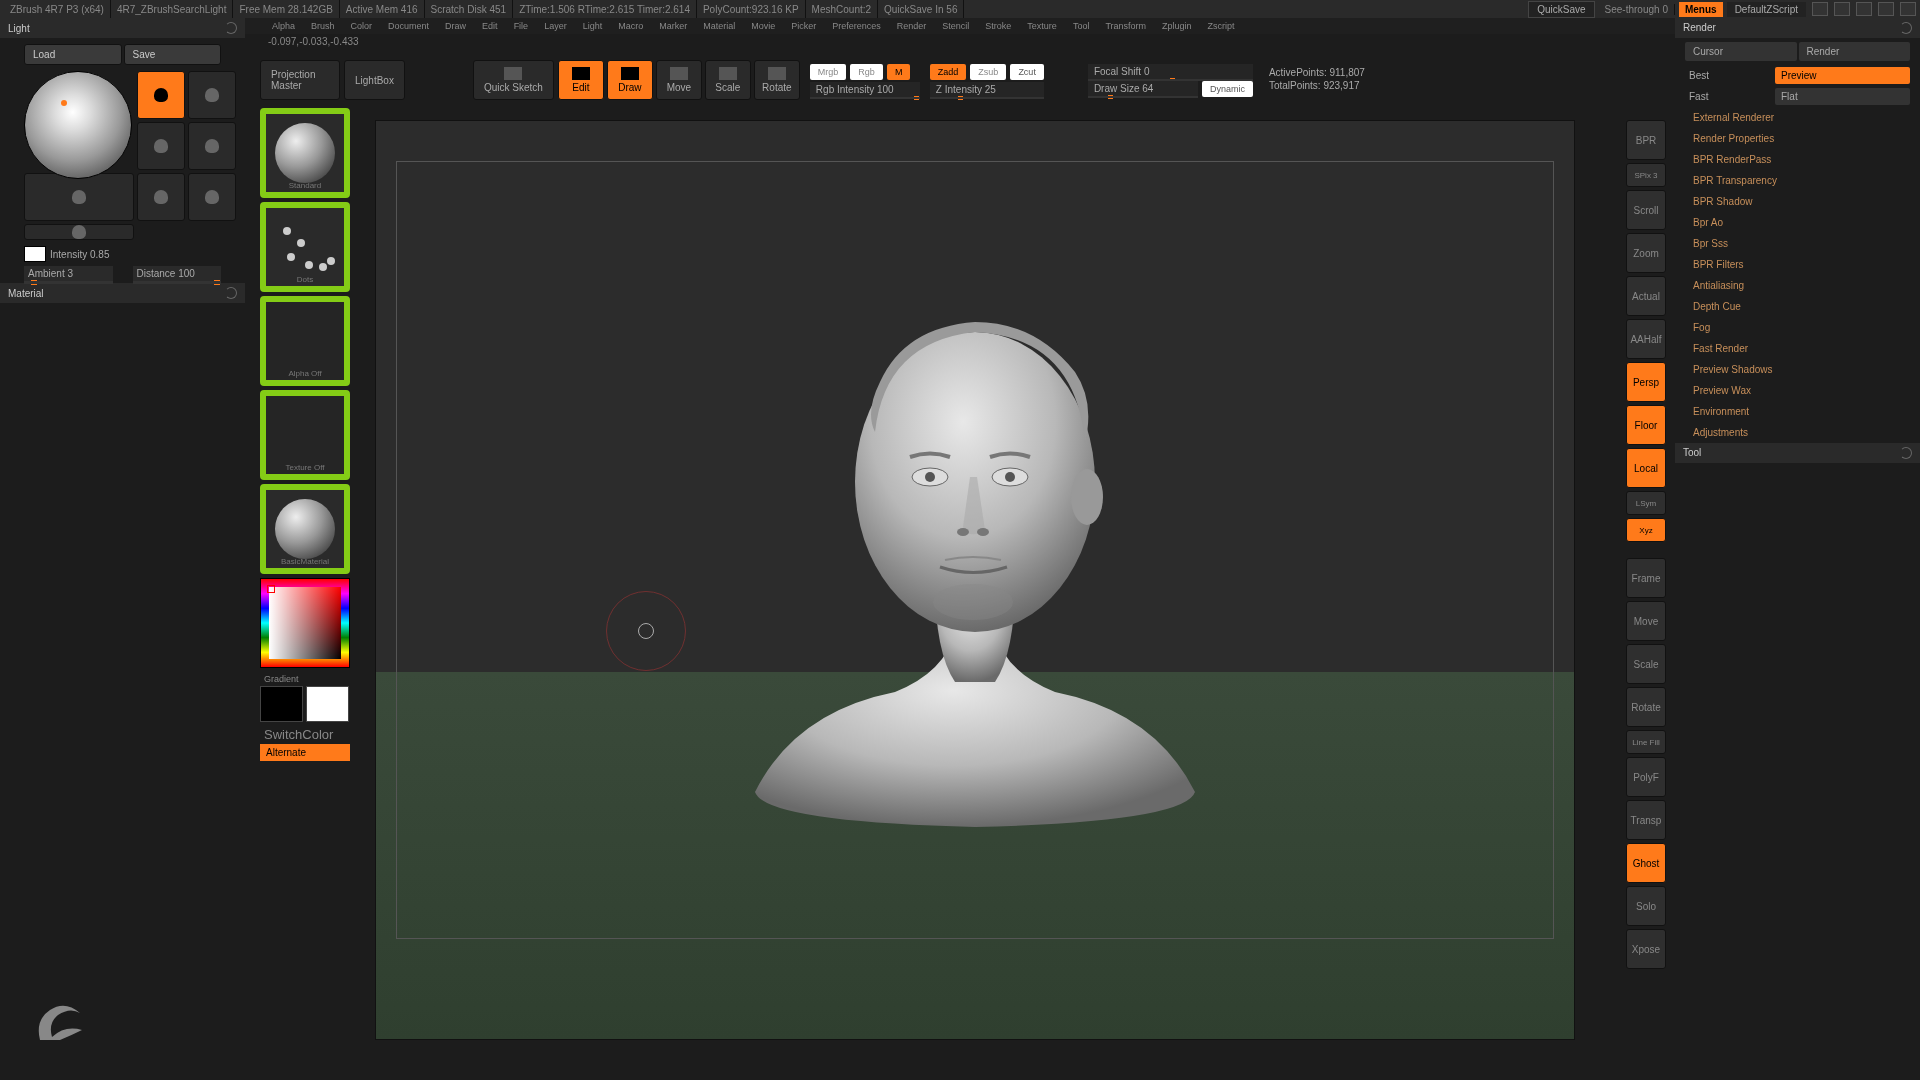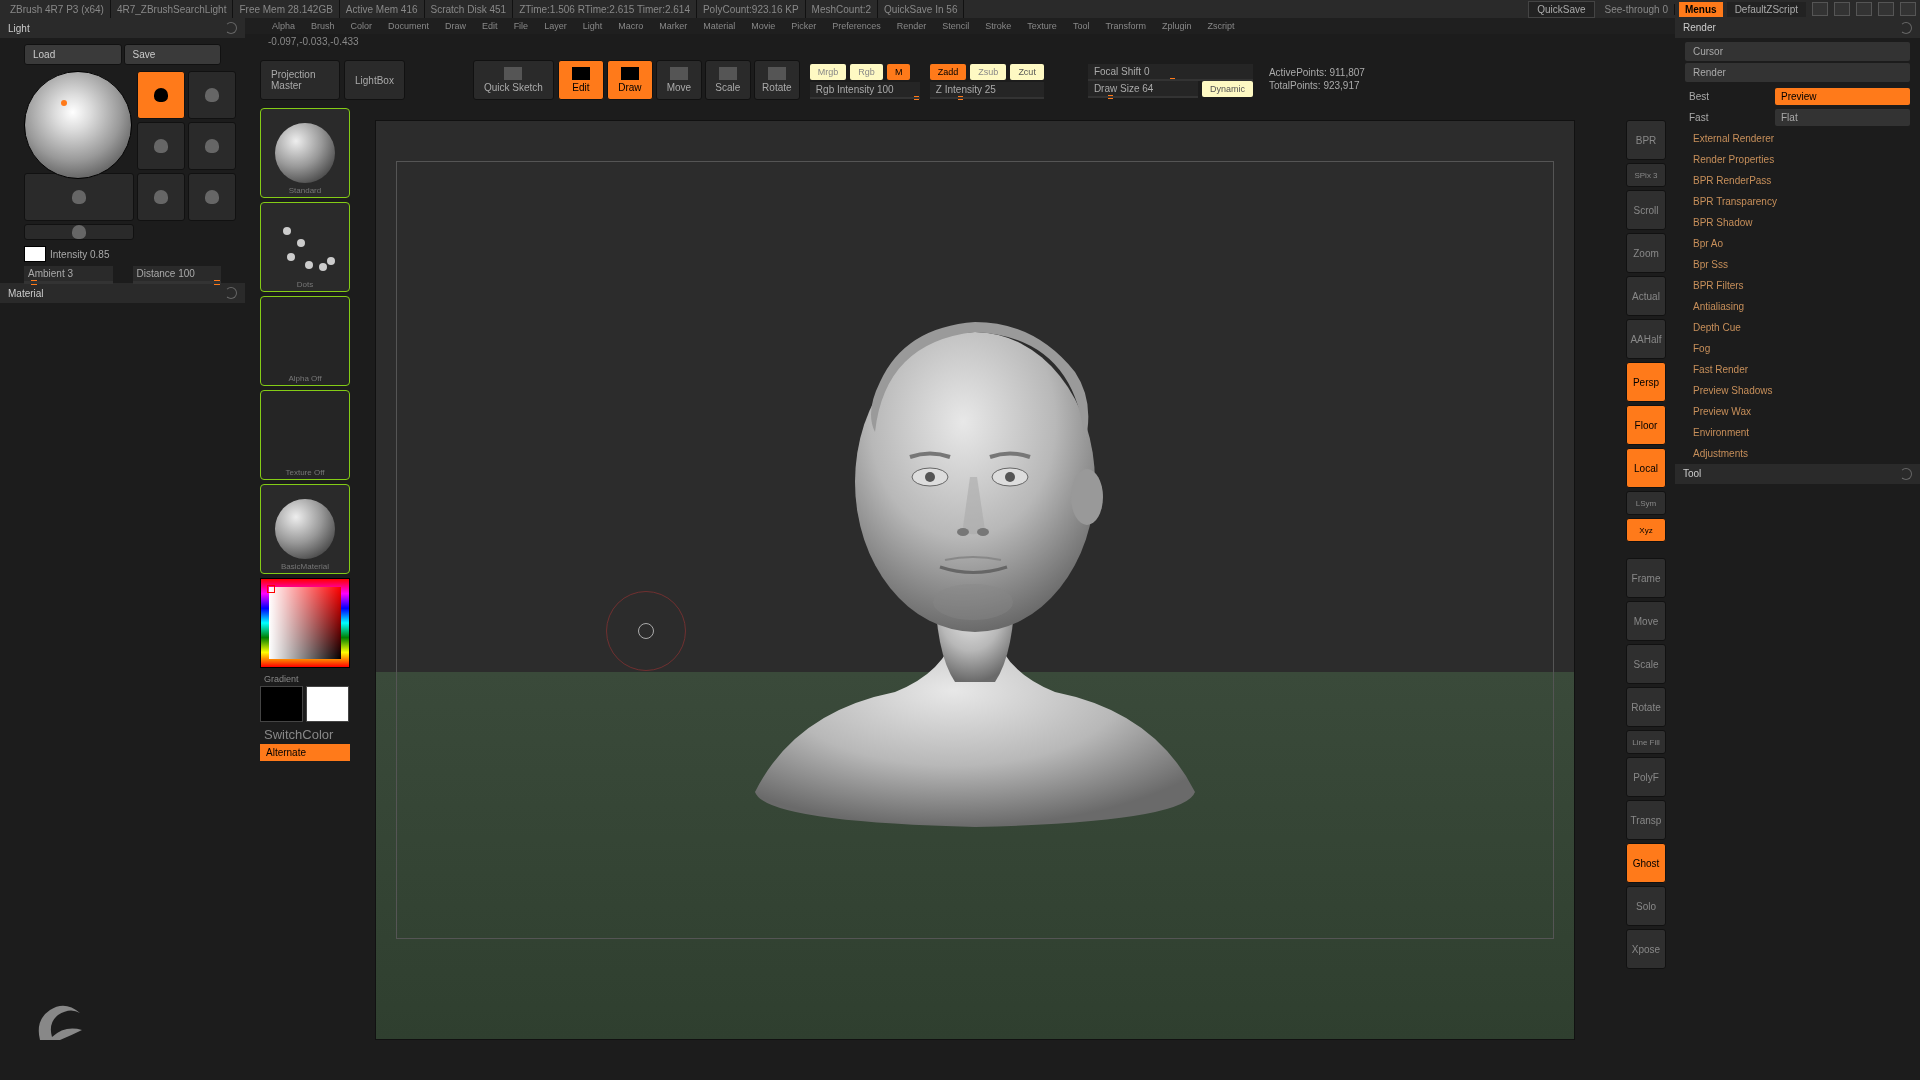--- a/index.html
+++ b/index.html
@@ -38,21 +38,21 @@
 .slidersplit { display: flex; padding: 2px 24px; gap: 20px; }
 .slidersplit .half { flex: 1; font-size: 10px; color: #aaa; background: #2a2a2a; padding: 2px 4px; position: relative; }
 .slidersplit .half::after { content: ''; position: absolute; bottom: -3px; left: 0; right: 0; height: 3px; background: #333; }
 .slidersplit .half .knob { position: absolute; bottom: -4px; width: 6px; height: 5px; background: #ff7a1a; }
 
 .proplist { padding: 4px 0; }
 .proplist .item { padding: 5px 34px; color: #c78f5a; font-size: 10px; }
 
 
 .toolcol { position: absolute; left: 260px; top: 60px; width: 100px; bottom: 0; }
-.toolbtn { width: 90px; height: 90px; background: #2a2a2a; border: 1px solid #84cc16; margin-bottom: 4px; border-radius: 4px; display: flex; flex-direction: column; align-items: center; justify-content: center; position: relative; }
+.toolbtn { width: 90px; height: 90px; background: #2a2a2a; border: 6px solid #84cc16; margin-bottom: 4px; border-radius: 4px; display: flex; flex-direction: column; align-items: center; justify-content: center; position: relative; }
 .toolbtn .sphere { width: 60px; height: 60px; border-radius: 50%; background: radial-gradient(circle at 35% 30%, #eee, #999 45%, #333 90%); }
 .toolbtn .dots { width: 60px; height: 60px; position: relative; }
 .toolbtn .dots span { position: absolute; width: 8px; height: 8px; background: #ccc; border-radius: 50%; }
 .toolbtn .lbl { position: absolute; bottom: 2px; font-size: 8px; color: #777; }
 .toolbtn.empty { background: #252525; }
 
 .colorpick { width: 90px; height: 90px; margin-bottom: 4px; background: linear-gradient(to bottom, red, magenta, blue, cyan, green, yellow, red); position: relative; border: 1px solid #000; }
 .colorpick .satlum { position: absolute; inset: 8px; background: linear-gradient(to right, #fff, rgba(255,255,255,0)), linear-gradient(to top, #000, rgba(0,0,0,0)), red; }
 .colorpick .marker { position: absolute; left: 6px; top: 6px; width: 8px; height: 8px; border: 1px solid red; }
 .gradlbl { font-size: 9px; color: #888; padding: 2px 4px; }
@@ -64,21 +64,21 @@
 
 .toptools { position: absolute; left: 260px; top: 52px; right: 250px; height: 56px; display: flex; align-items: center; gap: 4px; }
 .coordread { position: absolute; left: 268px; top: 36px; font-size: 10px; color: #888; }
 .bigbtn { background: #2a2a2a; border: 1px solid #111; padding: 6px 10px; height: 40px; display: flex; flex-direction: column; align-items: center; justify-content: center; font-size: 9px; color: #aaa; border-radius: 3px; }
 .bigbtn.orange { background: #ff7a1a; color: #000; }
 .bigbtn .ico { width: 18px; height: 18px; background: #555; margin-bottom: 2px; }
 .bigbtn.orange .ico { background: #000; }
 .modegrp { display: flex; gap: 3px; }
 .slidgrp { display: flex; flex-direction: column; gap: 2px; margin-left: 6px; }
 .slidgrp .row { display: flex; align-items: center; gap: 4px; }
-.minibtn { background: #fef9c3; padding: 3px 8px; font-size: 9px; color: #888; border-radius: 2px; }
+.minibtn { background: #ffffff; padding: 3px 8px; font-size: 9px; color: #888; border-radius: 2px; }
 .minibtn.orange { background: #ff7a1a; color: #000; }
 .minibtn.dim { color: #555; }
 .minislider { font-size: 9px; color: #aaa; background: #252525; padding: 2px 6px; min-width: 110px; position: relative; }
 .minislider::after { content:''; position: absolute; left:0; right:0; bottom:-2px; height:2px; background:#333; }
 .minislider .kn { position:absolute; bottom:-3px; width:5px; height:4px; background:#ff7a1a; }
 .statread { font-size: 9px; color: #aaa; margin-left: 12px; }
 .statread div { margin-bottom: 2px; }
 
 
 .canvas { position: absolute; left: 375px; top: 120px; width: 1200px; height: 920px; background: #2c2c2c; border: 1px solid #111; }
@@ -91,21 +91,21 @@
 
 
 .rightshelf { position: absolute; right: 250px; top: 120px; width: 44px; display: flex; flex-direction: column; gap: 3px; }
 .shelfbtn { width: 40px; height: 40px; background: #2f2f2f; border: 1px solid #111; border-radius: 3px; display:flex; flex-direction:column; align-items:center; justify-content:center; font-size:7px; color:#888; }
 .shelfbtn.orange { background: #ff7a1a; color: #000; }
 .shelfbtn.small { height: 24px; font-size: 8px; }
 
 
 .rightpanel { position: absolute; right: 0; top: 18px; width: 245px; bottom: 0; background: #1c1c1c; }
 .rightpanel .section-head { background: #2a2a2a; padding: 4px 8px; color: #ccc; font-size: 11px; display:flex; justify-content:space-between; }
-.renderbtns { display: flex; gap: 2px; padding: 4px 10px; flex-direction: column; }
+.renderbtns { display: flex; gap: 2px; padding: 4px 10px; }
 .renderbtns .btn { flex:1; background: #333; padding: 4px 8px; color: #aaa; border-radius: 2px; font-size: 10px; }
 .bestprev { display: flex; gap: 20px; padding: 2px 10px; }
 .bestprev .l { width: 70px; color: #aaa; font-size: 10px; padding: 3px 4px; }
 .bestprev .r { flex: 1; background: #333; padding: 3px 6px; color: #aaa; font-size: 10px; border-radius: 2px; }
 .bestprev .r.orange { background: #ff7a1a; color: #000; }
 .rlist .item { padding: 5px 18px; color: #c78f5a; font-size: 10px; }
 
 .logo { position: absolute; left: 30px; bottom: 30px; width: 70px; height: 55px; }
 .logo svg { width: 100%; height: 100%; }
 .reload { width: 12px; height: 12px; border: 1px solid #666; border-radius: 50%; border-left-color: transparent; display:inline-block; }

